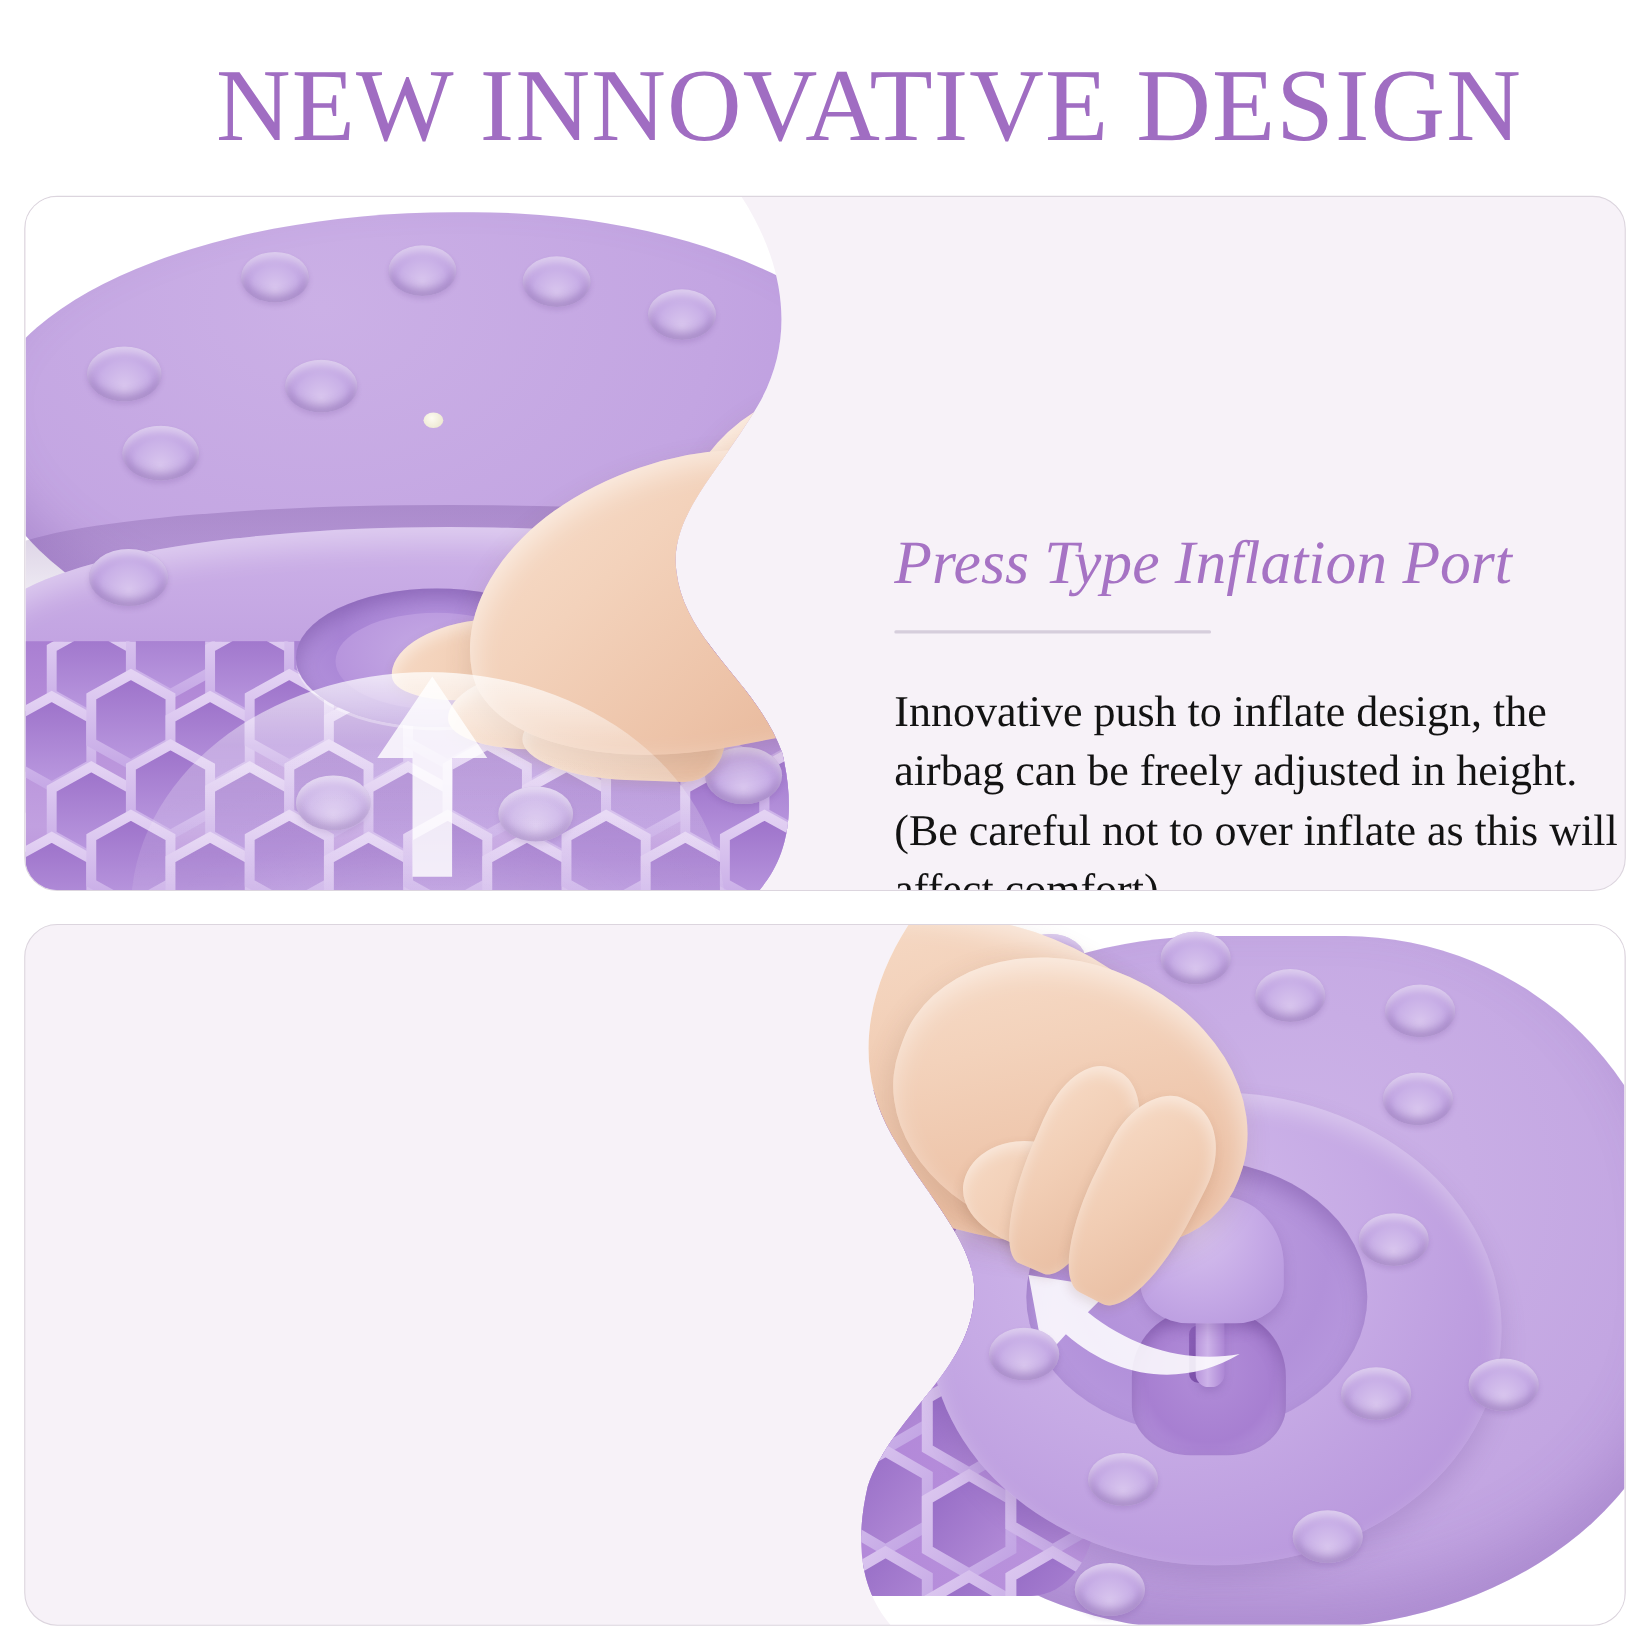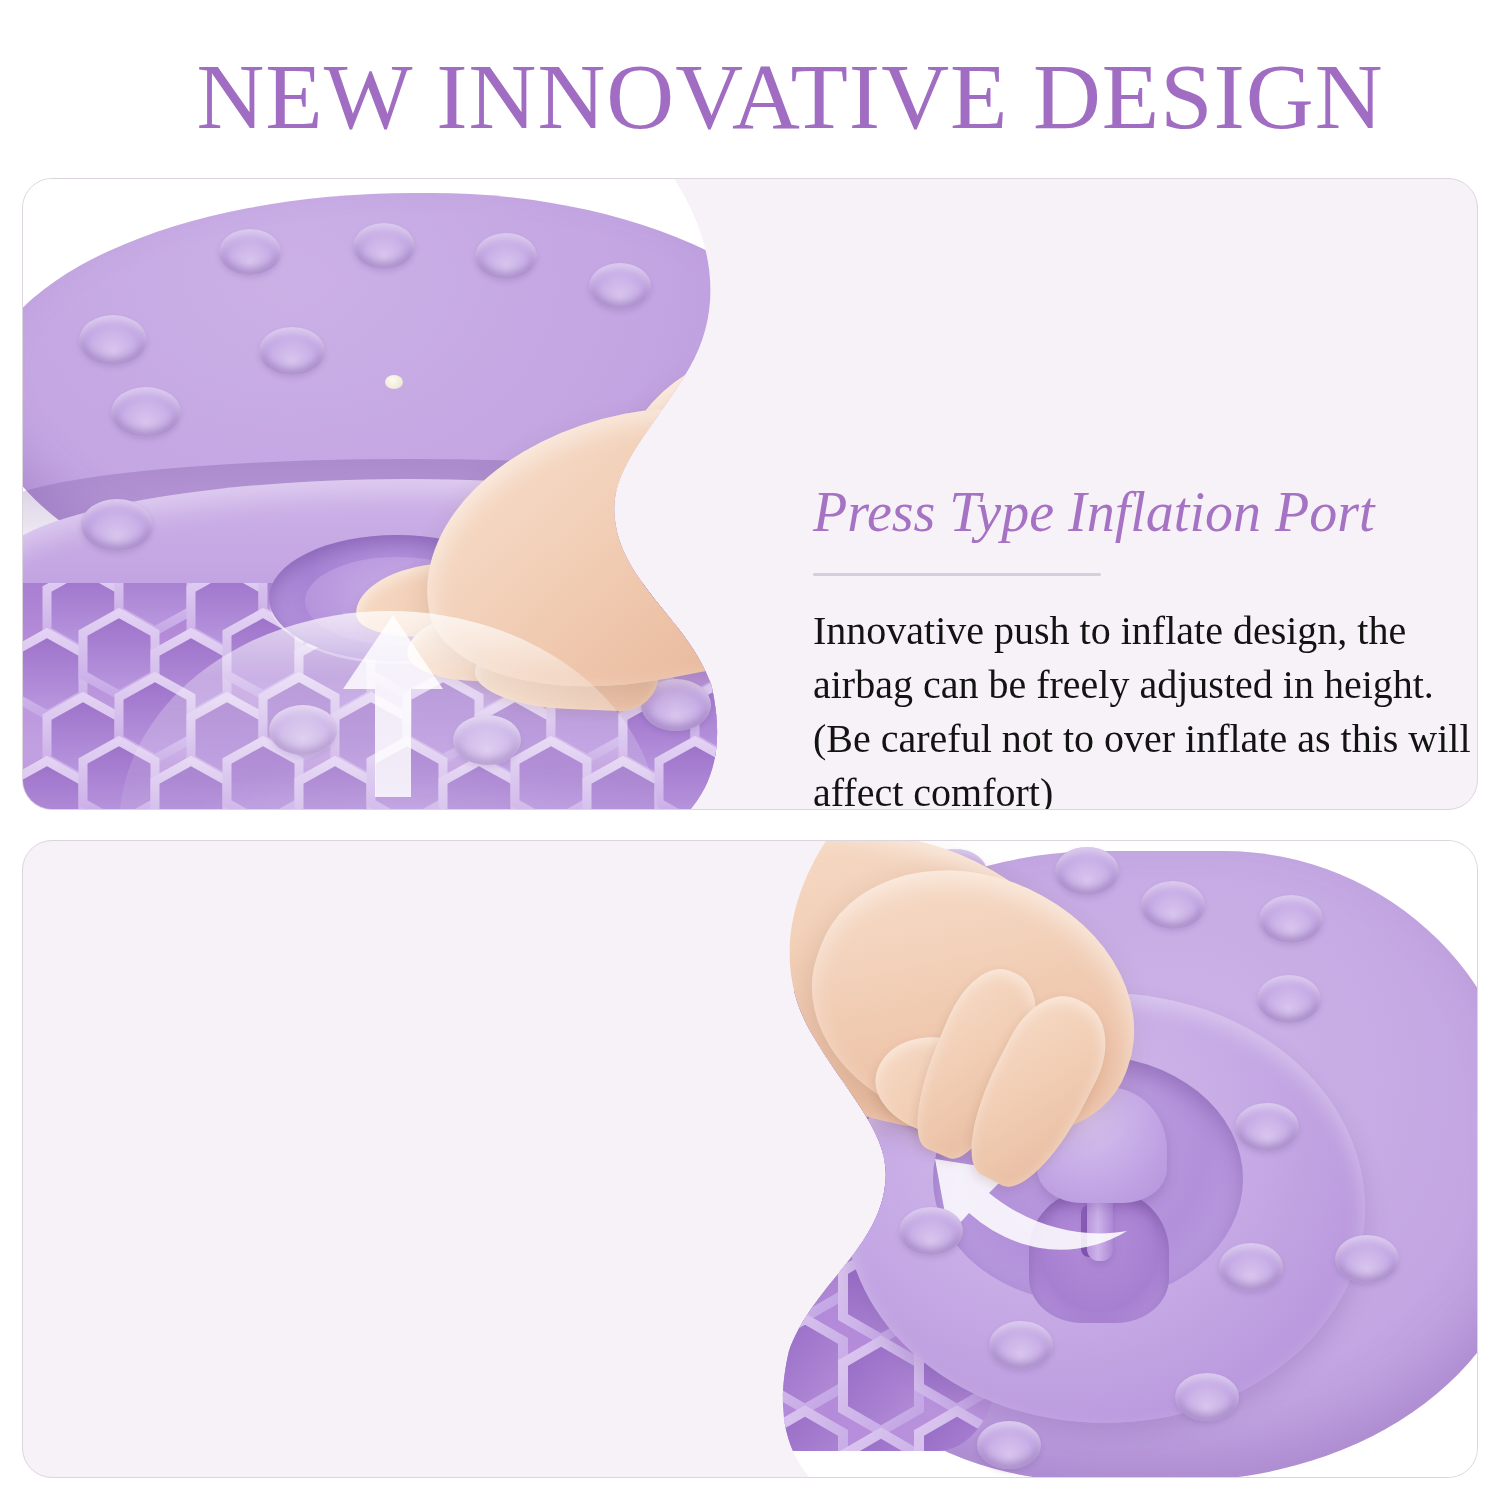--- a/index.html
+++ b/index.html
@@ -251,21 +251,21 @@
   }
   .rule {
     height: 3px;
     background: #d6cedc;
     margin-top: 28px;
     width: 288px;
     border-radius: 2px;
   }
 
   .body-text {
-    margin-top: 28px;
+    margin-top: 44px;
     font-family: "Liberation Serif", "DejaVu Serif", serif;
     font-size: 40px;
     line-height: 54px;
     color: #131313;
   }
 </style>
 </head>
 <body>
 
 <div class="page">

